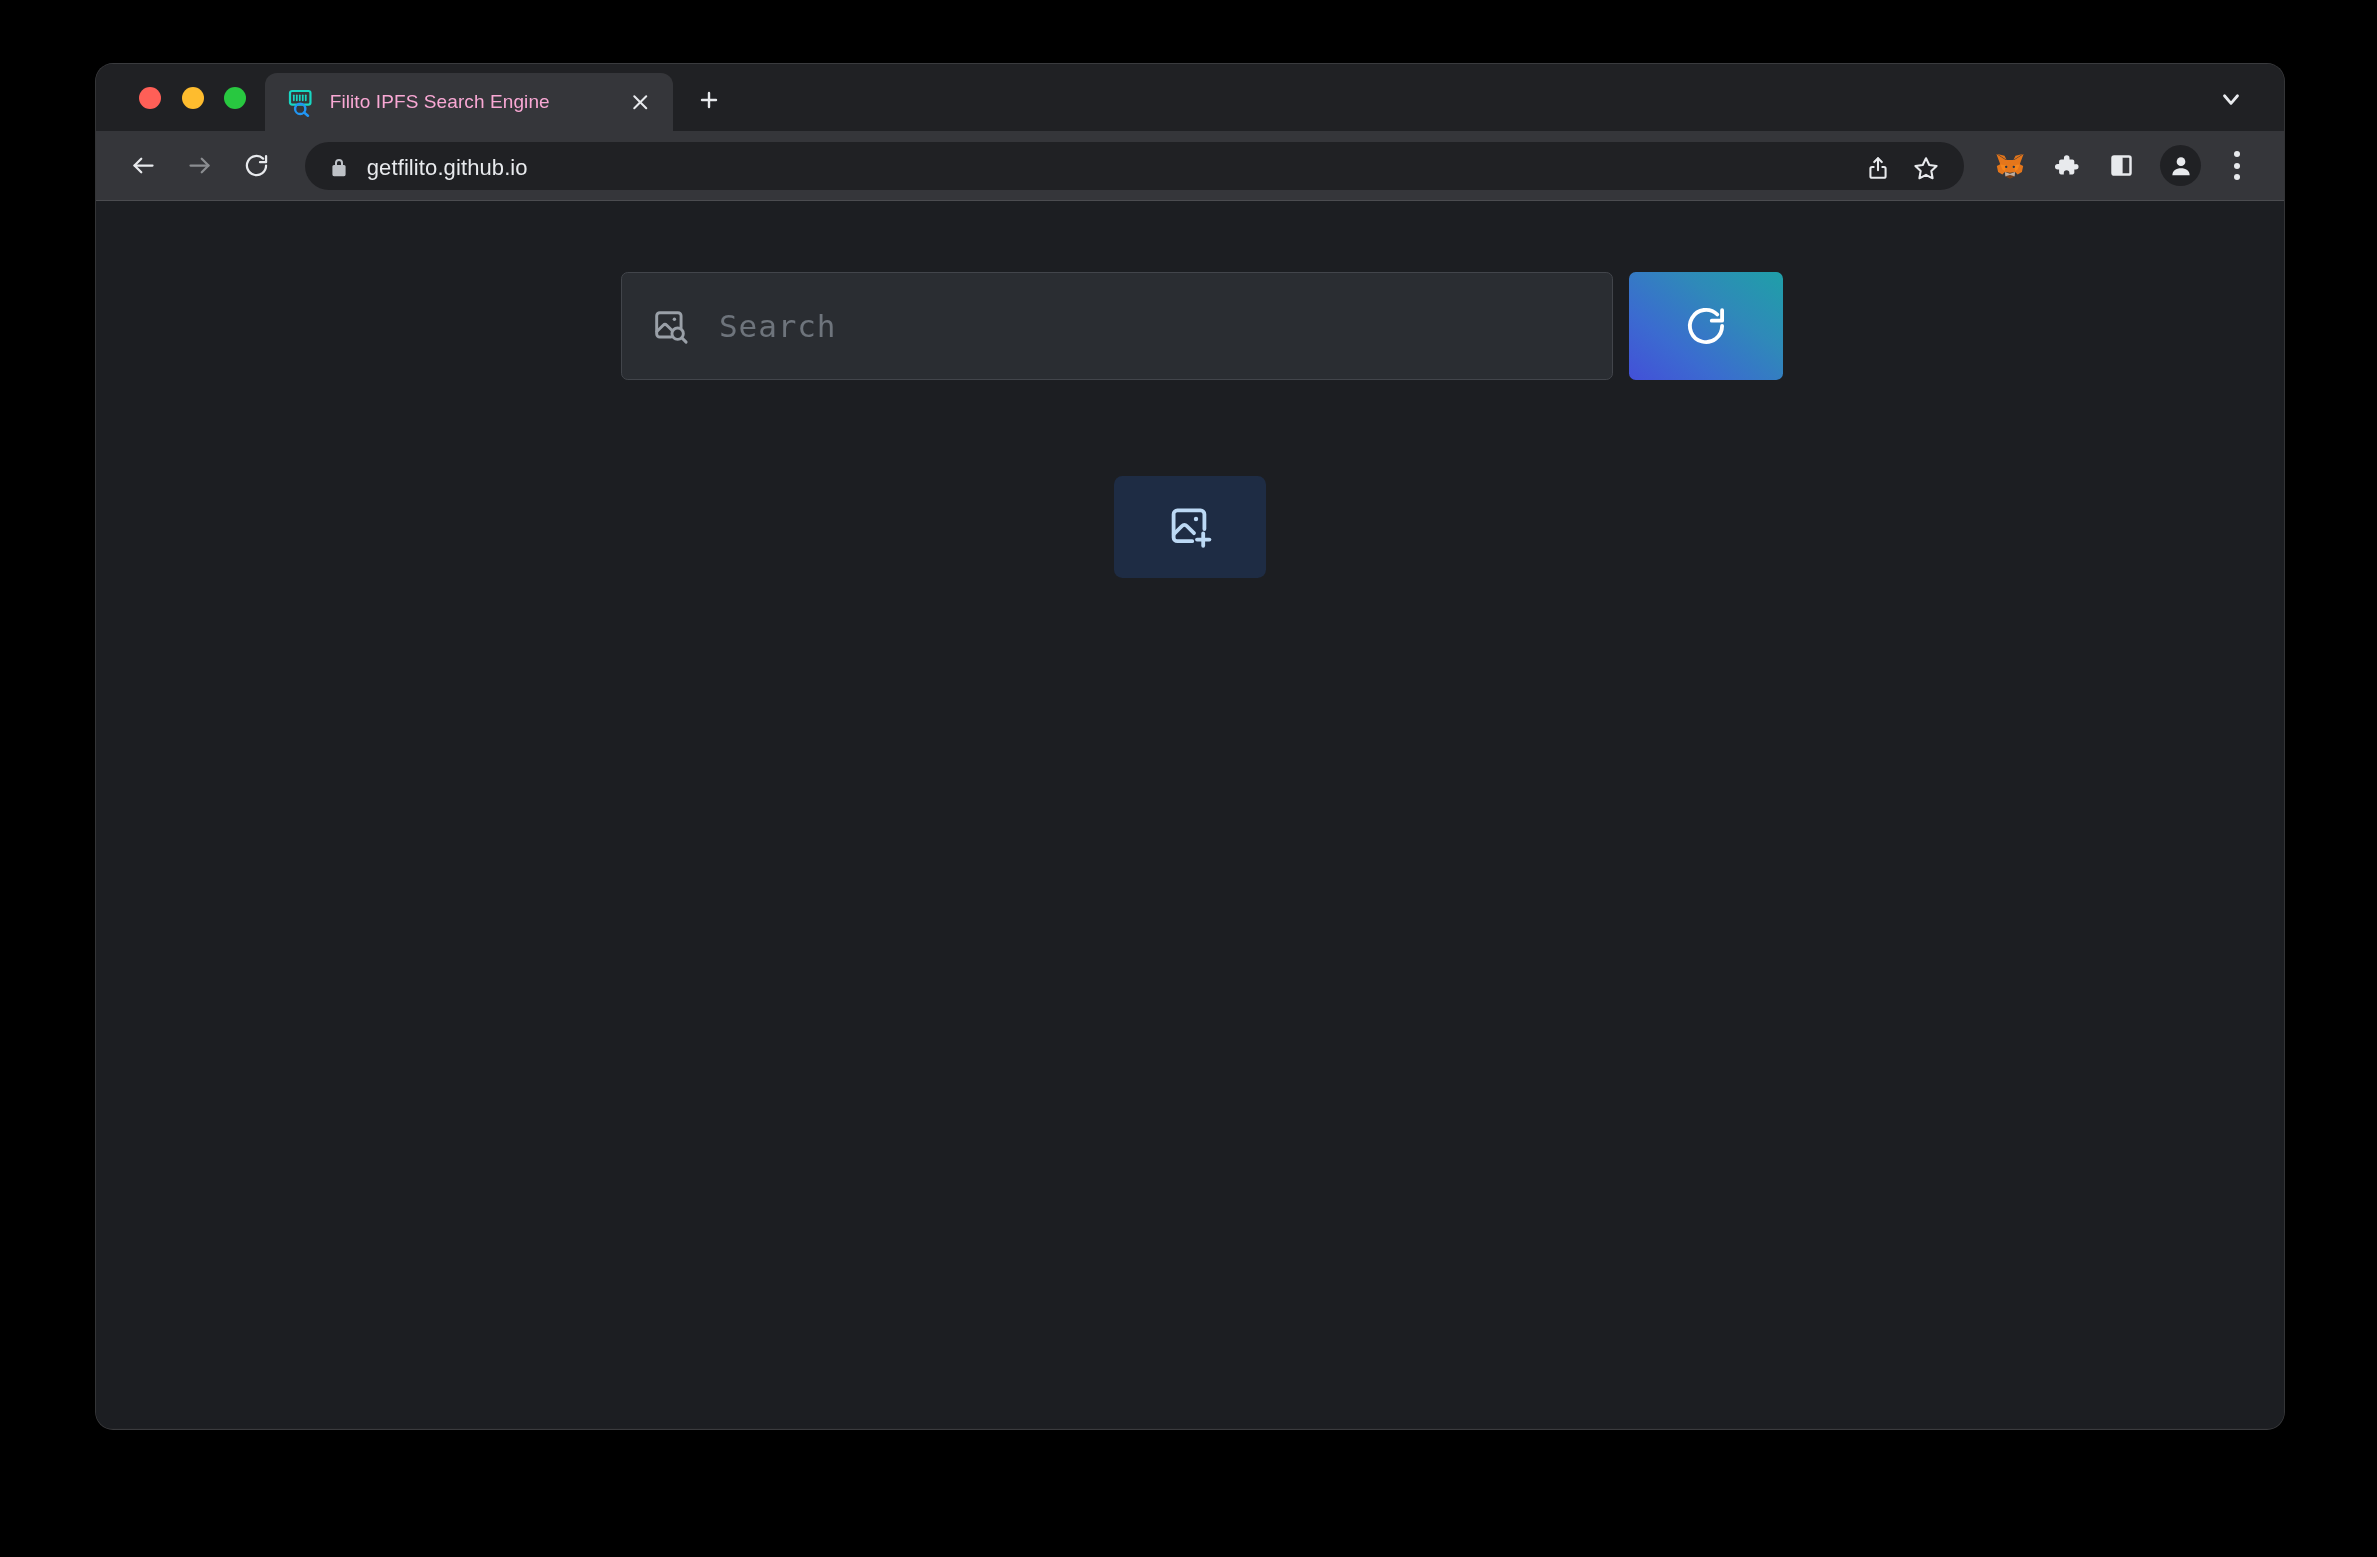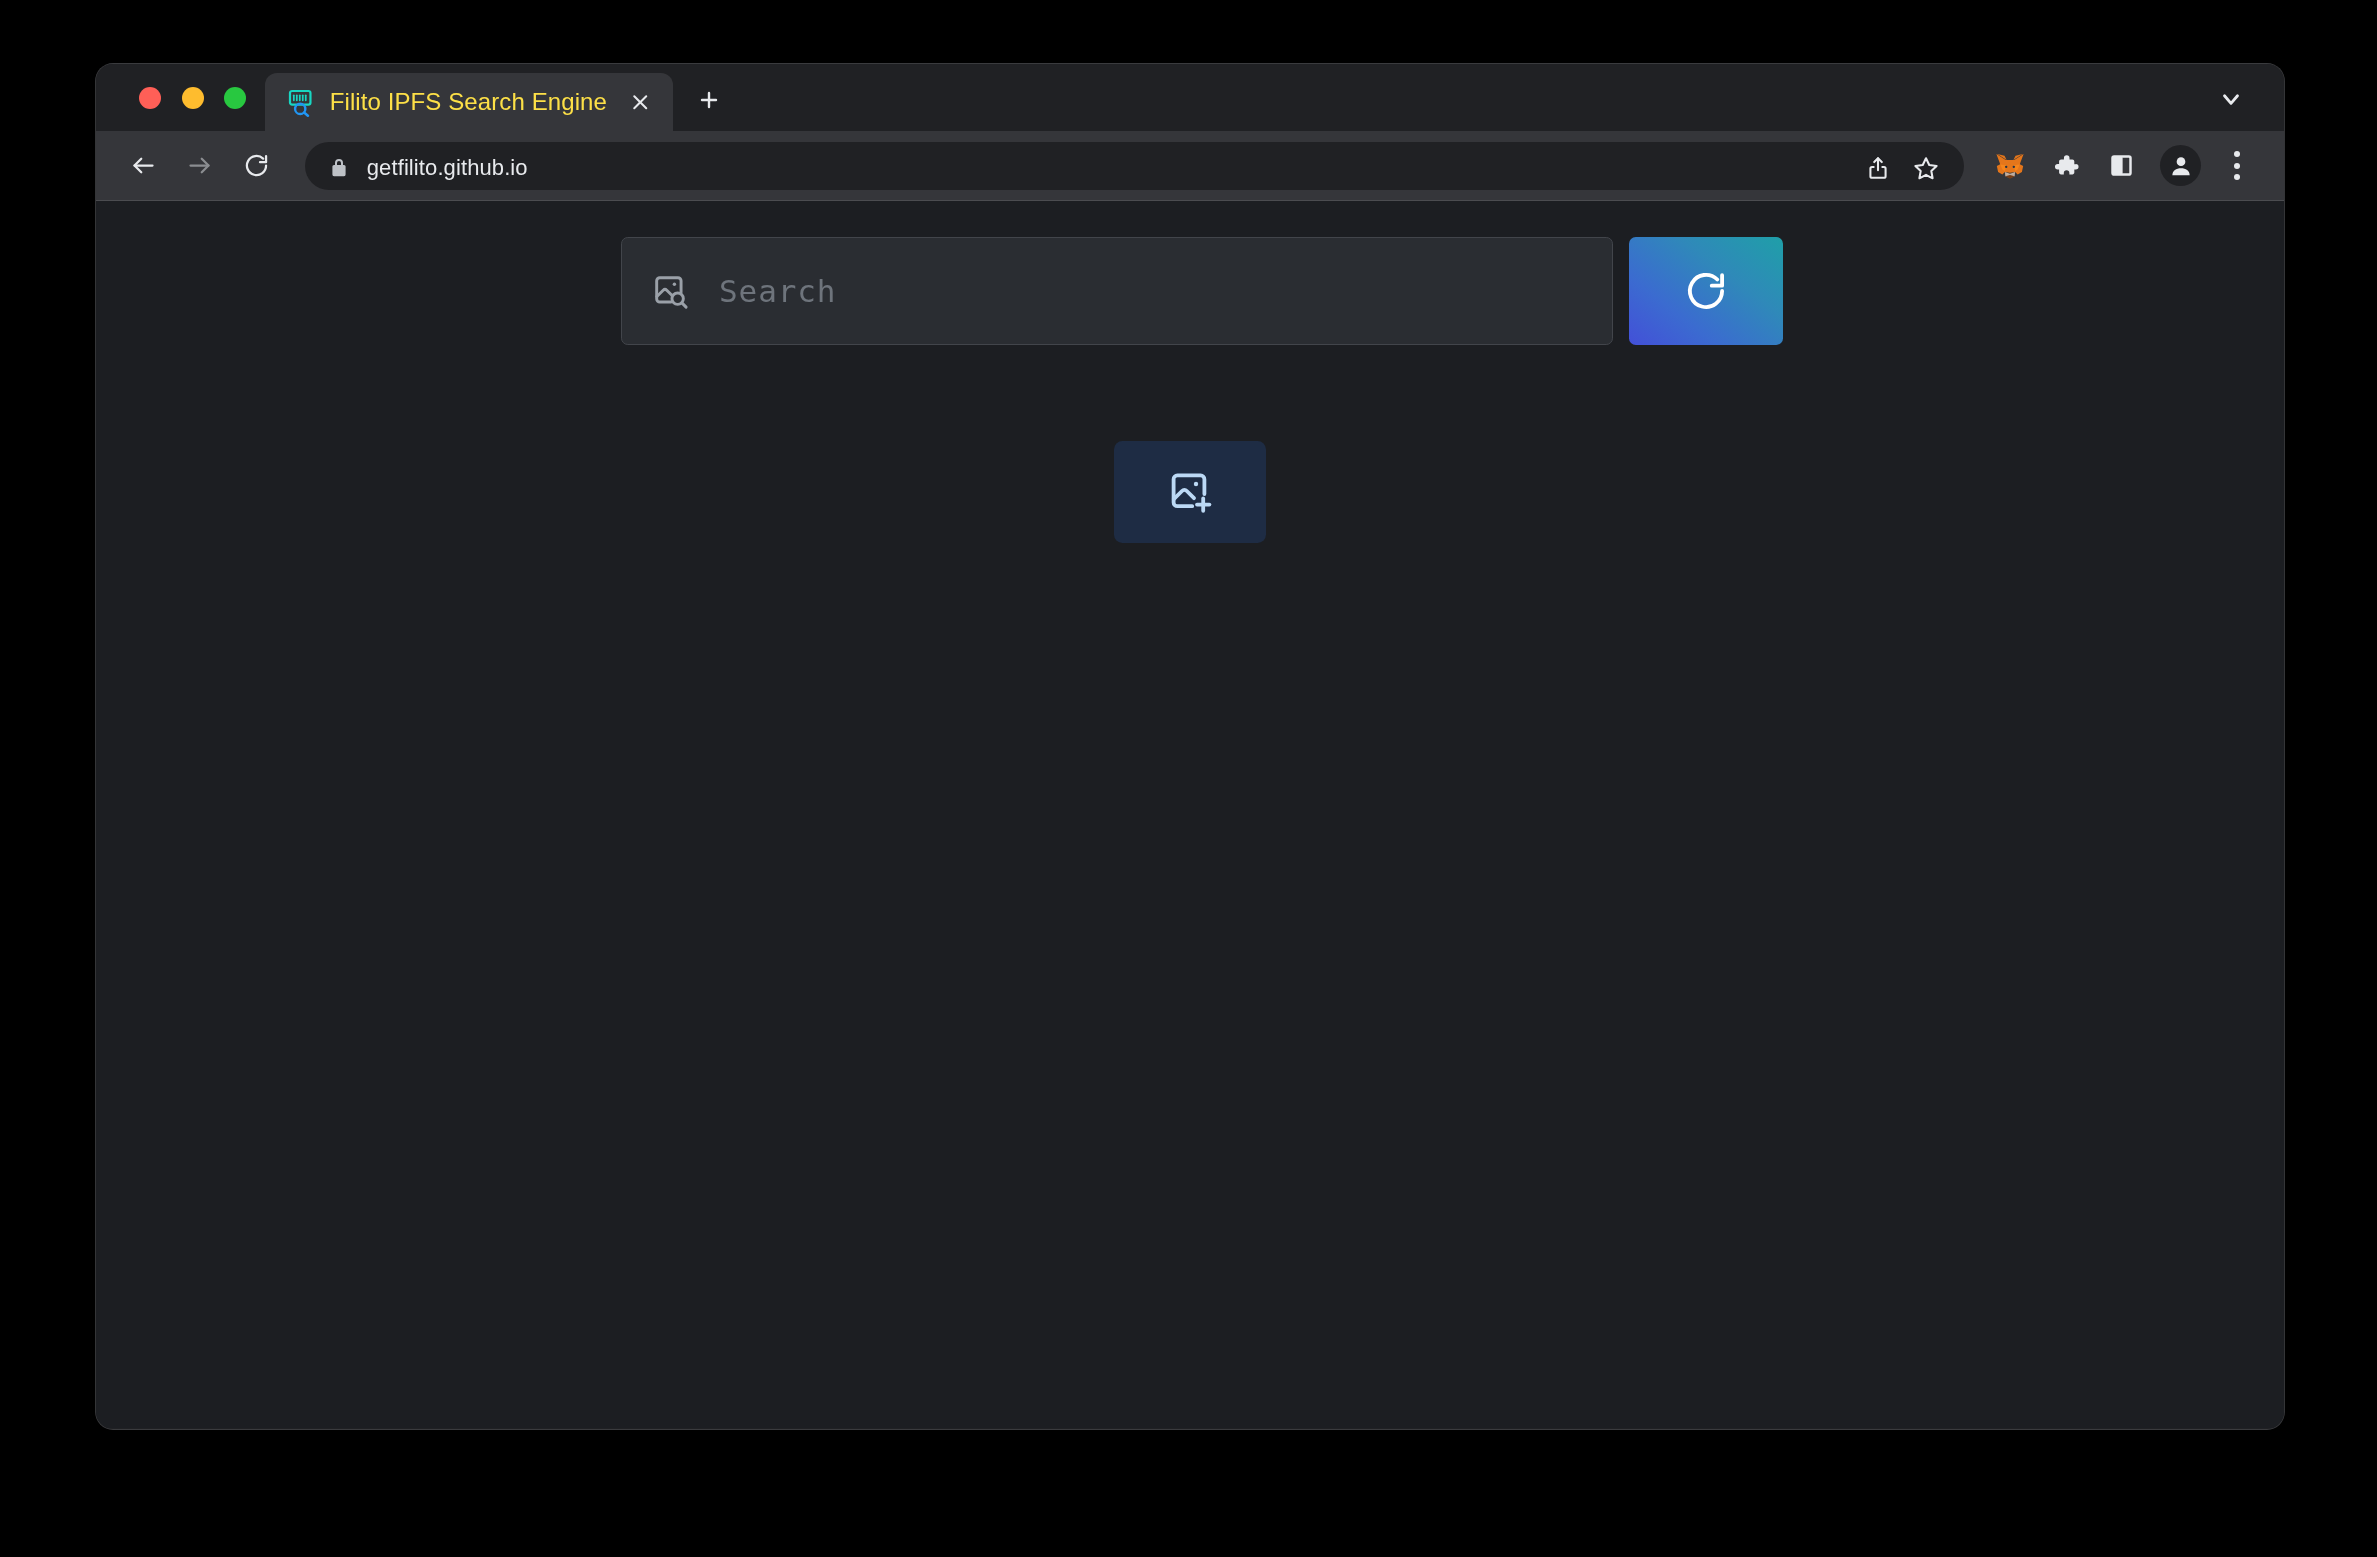--- a/index.html
+++ b/index.html
@@ -59,22 +59,22 @@
 
   .tab-favicon {
     width: 29px; height: 29px;
     flex: 0 0 29px;
     position: relative;
     margin-right: 13.7px;
   }
 
   .tab-title {
     flex: 1;
-    color: #fde047;
-    font-size: 24px;
+    color: #f9a8d4;
+    font-size: 19px;
     white-space: nowrap;
     overflow: hidden;
     text-overflow: ellipsis;
     letter-spacing: 0.1px;
   }
 
   .tab-close {
     width: 34px; height: 34px;
     flex: 0 0 34px;
     display: flex; align-items: center; justify-content: center;
@@ -194,21 +194,21 @@
     line-height: 1;
     background: linear-gradient(100deg, #3c7cbf 0%, #3d80bd 22%, #3f93ad 55%, #45a49d 78%, #49ad95 100%);
     -webkit-background-clip: text;
     background-clip: text;
     color: transparent;
     -webkit-text-fill-color: transparent;
     user-select: none;
   }
 
   .search-row {
-    margin-top: 36px;
+    margin-top: 71px;
     display: flex;
     align-items: stretch;
     gap: 16px;
     padding-left: 24px;
   }
 
   .search-field {
     width: 992px;
     height: 108px;
     background: #2a2d32;

